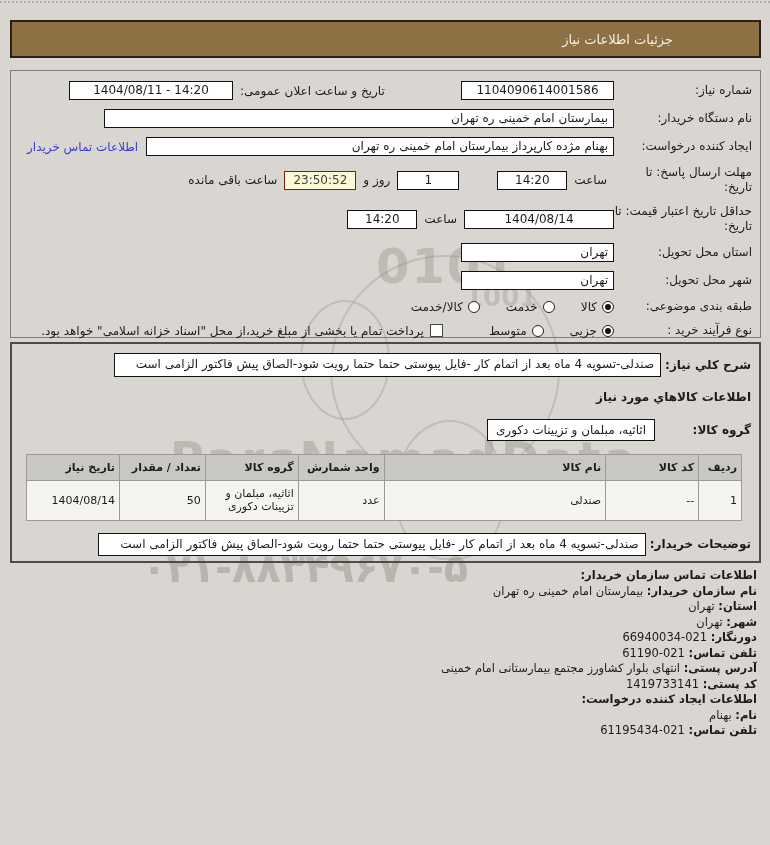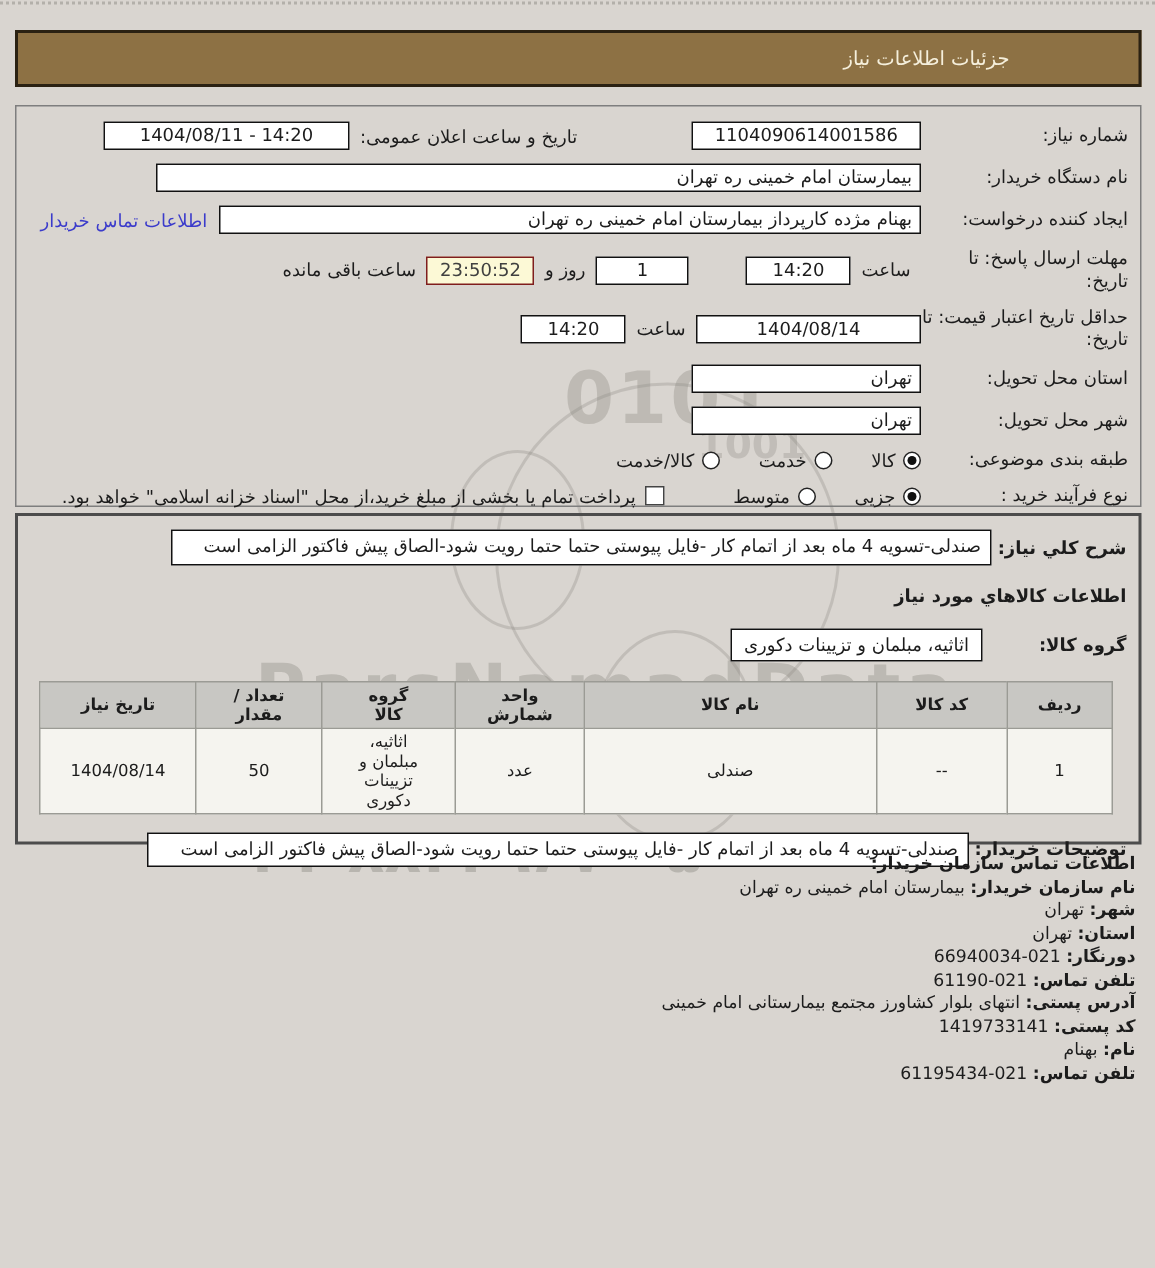--- a/index.html
+++ b/index.html
@@ -75,22 +75,22 @@
   .desc-box { flex:1 1 auto; background:#fff; border:1px solid #111;
     padding:3px 6px; margin-left:90px; line-height:1.3; }
   .desc-box.first { margin-left:94px; }
   .goods-header { margin-top:13px; font-weight:bold; }
   .group-row { display:flex; align-items:center; margin-top:15px; }
   .group-row .glabel { font-weight:bold; width:96px; flex:0 0 96px; }
   .group-box { background:#fff; border:1px solid #111; padding:3px 8px; }
 
   table.items { border-collapse:collapse; margin:13px 9px 0 6px;
     width:calc(100% - 15px); font-size:11px; background:#f5f4ef; }
-  table.items th, table.items td { border:1px solid #9b9b95; text-align:center;
-    padding:2px 20px; }
+  table.items th, table.items td { border:1px solid #9b9b95; text-align:right;
+    padding:2px 4px; }
   table.items th { background:#c8c7c3; font-weight:bold; height:26px; }
   table.items td { height:40px; }
 
   
   .contact { position:absolute; top:568px; right:13px; left:13px; z-index:1;
     font-size:11.5px; line-height:15.5px; text-align:right; }
   .contact .line span.lab { font-weight:bold; }
   .contact .head { font-weight:bold;text-align:right; }
 </style>
 </head>
@@ -227,43 +227,44 @@
 
 </div>
 
 <div class="contact">
   <div class="head">اطلاعات تماس سازمان خریدار:</div>
   <div class="line">
     <span class="lab">نام سازمان خریدار:</span>
     <span>بیمارستان امام خمینی ره تهران</span>
   </div>
   <div class="line">
+    <span class="lab">استان:</span>
+    <span>تهران</span>
+  </div>
+  <div class="line">
     <span class="lab">شهر:</span>
     <span>تهران</span>
   </div>
   <div class="line">
-    <span class="lab">استان:</span>
-    <span>تهران</span>
-  </div>
-  <div class="line">
     <span class="lab">دورنگار:</span>
     <span class="ltr">66940034-021</span>
   </div>
   <div class="line">
     <span class="lab">تلفن تماس:</span>
     <span class="ltr">61190-021</span>
   </div>
   <div class="line">
     <span class="lab">آدرس پستی:</span>
     <span>انتهای بلوار کشاورز مجتمع بیمارستانی امام خمینی</span>
   </div>
   <div class="line">
     <span class="lab">کد پستی:</span>
     <span class="ltr">1419733141</span>
   </div>
+  <div class="head">اطلاعات ایجاد کننده درخواست:</div>
   <div class="line">
     <span class="lab">نام:</span>
     <span>بهنام</span>
   </div>
   <div class="line">
     <span class="lab">تلفن تماس:</span>
     <span class="ltr">61195434-021</span>
   </div>
 </div>
 

